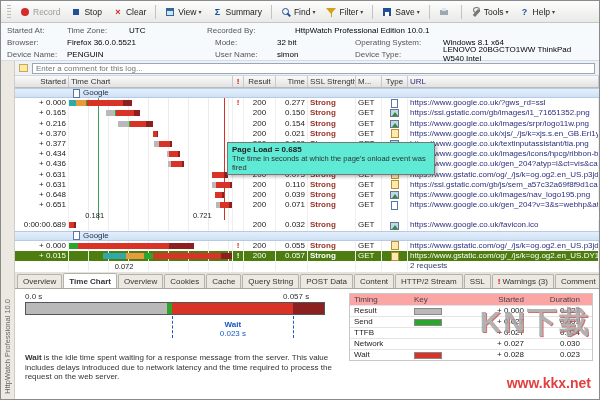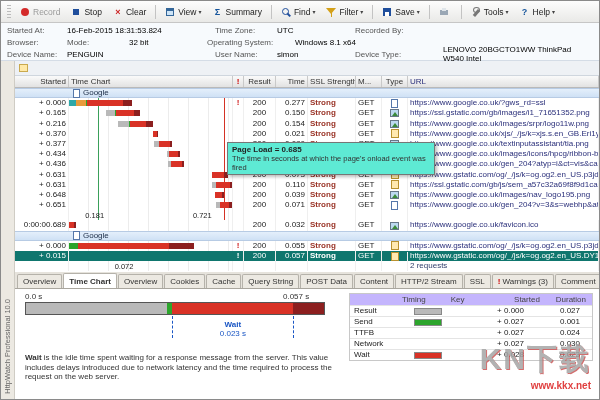--- a/index.html
+++ b/index.html
@@ -67,21 +67,21 @@
   .c-type { width:26px; display:flex; align-items:center; justify-content:center; }
   .c-url { flex:1; min-width:0; color:#2a2f7a; }
   .chart { position:relative; background:repeating-linear-gradient(90deg, transparent 0 19px, #ececec 19px 20px); }
   .seg { position:absolute; top:2px; height:6px; }
   .vline { position:absolute; top:0; bottom:0; width:1px; }
   .vl-green { background:#3aa05a; left:18%; }
   .vl-red { background:#d43225; left:95%; }
   .mark { position:absolute; top:1px; font-size:7.5px; color:#222; }
   .warn-txt { color:#cf1b1b; font-weight:bold; }
   .ssl-txt { font-weight:bold; color:#993326; }
-  .grid-row.sel { background:#0f766e;align-items:flex-end; }
+  .grid-row.sel { background:#4d7c0f; }
   .grid-row.sel .cell, .grid-row.sel .c-url, .grid-row.sel .ssl-txt, .grid-row.sel .warn-txt { color:#fff; }
   .grid-row.group { background:linear-gradient(#e4effb,#cfe1f5); border-top:1px solid #b7cbe4; border-bottom:1px solid #b7cbe4; }
   .g-started { width:54px; display:flex; align-items:flex-start; gap:2px; padding-left:2px; overflow:hidden;margin-top:20px; }
   .g-title { display:flex; align-items:center; gap:3px; padding-left:4px; color:#1a2b45; }
   .collapse { width:9px; height:9px; min-width:9px; border:1px solid #8a9ab0; background:#fff; position:relative; }
   .collapse::before { content:''; position:absolute; left:2px; right:2px; top:4px; height:1px; background:#333; }
   .note-cell { color:#33406e; }
   .t-page { width:7px; height:9px; background:#fff; border:1px solid #5577aa; }
   .t-image { width:9px; height:8px; background:#bcd9f0; border:1px solid #667788; position:relative; }
   .t-image::after { content:''; position:absolute; left:1px; bottom:0; border-left:3px solid transparent; border-right:3px solid transparent; border-bottom:4px solid #3a8a3a; }
@@ -103,32 +103,32 @@
   .tl-lab { position:absolute; top:3px; font-size:8px; color:#333; }
   #tl-start { left:10px; } #tl-end { left:268px; }
   #tl-bar { position:absolute; left:10px; top:13px; width:300px; height:13px; border:1px solid #555; background:#fff; }
   #tl-bar .seg { top:0; height:11px; }
   .dash { position:absolute; width:0; border-left:1px dashed #1a56c4; top:27px; height:22px; }
   #callout { position:absolute; top:31px; width:60px; text-align:center; color:#1a56c4; background:#fff; }
   #callout .co1 { font-weight:bold; font-size:8px; }
   #callout .co2 { font-size:8px; }
   #legend { position:absolute; right:6px; top:4px; width:244px; border:1px solid #c8c8c8; }
   .lg-row { display:flex; height:11px; line-height:10px; border-top:1px solid #e4e4e4; background:#fff; align-items:center; }
-  .lg-row.head { background:#c4b5fd; border-top:none; color:#444;padding-left:48px; }
+  .lg-row.head { background:#fca5a5; border-top:none; color:#444; }
   .lg-timing { width:64px; padding-left:4px; }
   .lg-key { width:52px; display:flex; align-items:center; }
   .lg-sw { width:28px; height:7px; border:1px solid #888; }
   .lg-started { width:62px; text-align:right; padding-right:4px; }
   .lg-dur { width:58px; text-align:right; padding-right:6px; }
   #desc { position:absolute; left:10px; top:64px; width:320px; font-size:8px; color:#333; line-height:9.5px; }
 
   
   #watermark { position:absolute; right:8px; bottom:8px; text-align:right; z-index:50; pointer-events:none; }
   #wm-big { font-size:30px; font-weight:bold; letter-spacing:2px; color:#a5a5a5; opacity:.85; text-shadow:1px 1px 0 #cc5555; }
-  #wm-small { font-size:10px; font-weight:bold; color:#e04040; }
+  #wm-small { font-size:14px; font-weight:bold; color:#e04040;margin-top:32px; }
 </style>
 </head>
 <body>
 
 <div id="app">
 
   <div id="toolbar">
       <div class="tb-grip"></div>
       <div class="tb-btn disabled">
         <span class="tbicon i-record"></span>
@@ -182,44 +182,46 @@
       <div class="tb-btn">
         <span class="tbicon i-help">?</span>
         <span class="tb-label">Help</span>
         <span class="dd">▾</span>
       </div>
     </div>
 
   <div id="infopanel">
       <div class="info-row">
         <span class="info-label l0">Started At:</span>
-        <span class="info-value v0">16-Feb-2015 18:31:53.824</span>
         <span class="info-label l1">Time Zone:</span>
         <span class="info-value v1">UTC</span>
         <span class="info-label l2">Recorded By:</span>
+        <span class="info-value v2">HttpWatch Professional Edition 10.0.1</span>
       </div>
       <div class="info-row">
         <span class="info-label l0">Browser:</span>
+        <span class="info-value v0">Firefox 36.0.0.5521</span>
         <span class="info-label l1">Mode:</span>
         <span class="info-value v1">32 bit</span>
         <span class="info-label l2">Operating System:</span>
         <span class="info-value v2">Windows 8.1 x64</span>
       </div>
       <div class="info-row">
         <span class="info-label l0">Device Name:</span>
         <span class="info-value v0">PENGUIN</span>
         <span class="info-label l1">User Name:</span>
         <span class="info-value v1">simon</span>
         <span class="info-label l2">Device Type:</span>
         <span class="info-value v2">LENOVO 20BGCTO1WW ThinkPad W540 Intel</span>
       </div>
     </div>
 
   <div id="commentbar">
     <span class="note-ic"></span>
+    <input id="comment-input" type="text" placeholder="Enter a comment for this log..." style="">
   </div>
 
   <div id="leftstrip">
     <span class="vtext">HttpWatch Professional 10.0</span>
   </div>
 
   <div id="gridheader">
       <div class="hcell c-started">Started</div>
       <div class="hcell c-chart">Time Chart</div>
       <div class="hcell c-warn warn-h">!</div>

